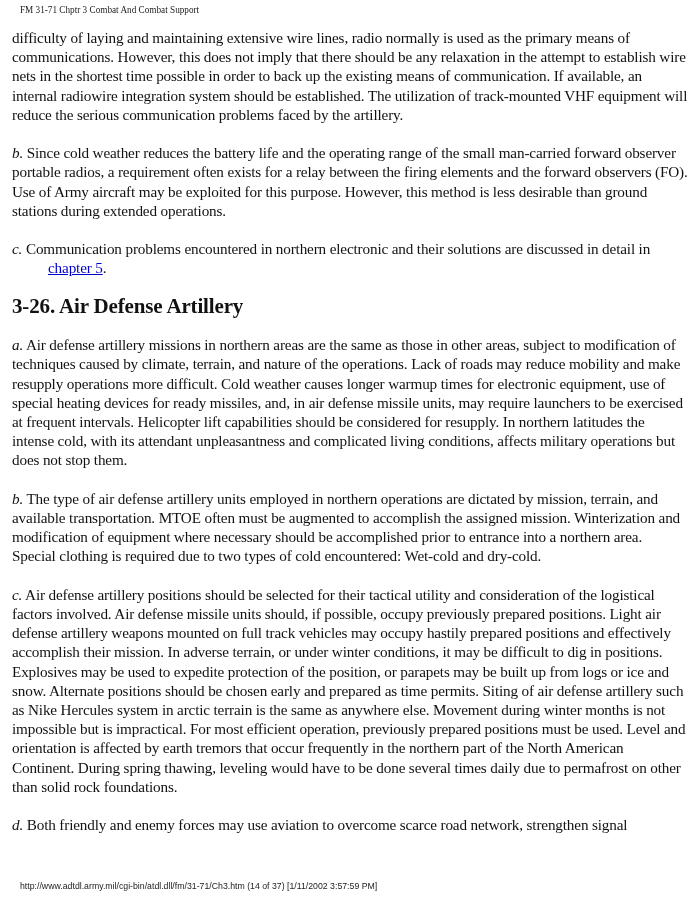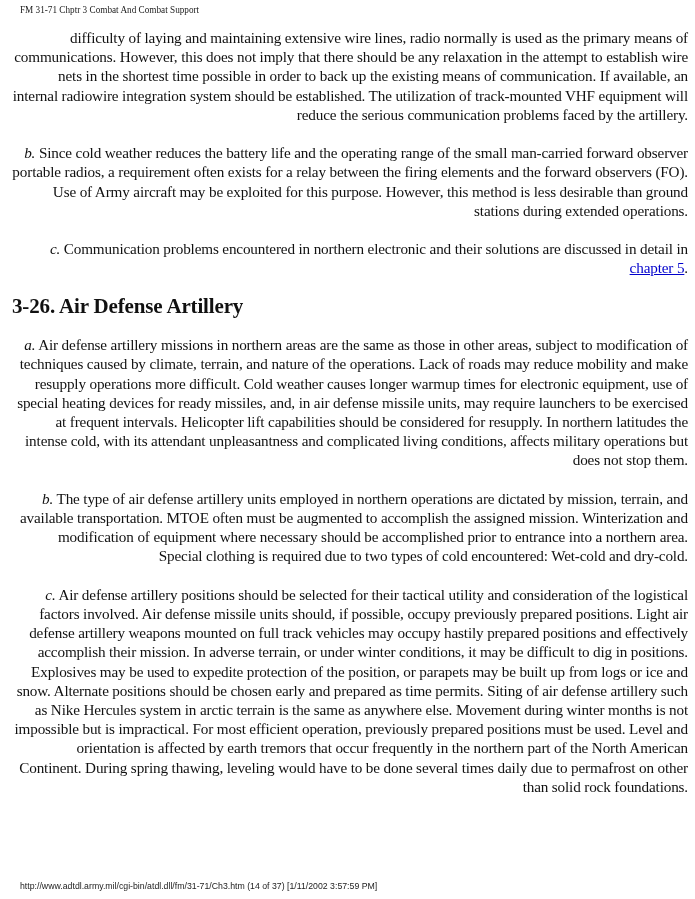--- a/index.html
+++ b/index.html
@@ -7,21 +7,21 @@
     .header {
       position: absolute; left: 20px; top: 4px;
       font-family: "Liberation Serif", serif; font-size: 10px; color: #222;
       transform: scaleX(0.92); transform-origin: left top; white-space: nowrap;
     }
     .page {
       position: absolute; left: 12px; top: 28px; width: 676px;
       font-family: "Liberation Serif", serif; font-size: 15.2px; line-height: 19.2px;
       letter-spacing: -0.15px;
     }
-    .para { margin: 0 0 19.2px 0; text-align: right; }
+    .para { margin: 0 0 19.2px 0; }
     .para i { font-style: italic; }
     .heading {
       font-weight: bold; margin: 0 0 19.2px 0; font-size: 21px;
     }
     a.link { color: #1a0dab; color: #0000cc; margin-left: 36px; }
     .footer {
       position: absolute; left: 20px; top: 880px;
       font-family: "Liberation Sans", sans-serif; font-size: 9.5px; color: #222;
       white-space: nowrap; transform: scaleX(0.92); transform-origin: left top;
     }
@@ -39,15 +39,16 @@
   <p class="para"><i>c.</i><span> Communication problems encountered in northern electronic and their solutions are discussed in detail in </span><a class="link" href="#">chapter 5</a><span>.</span></p>
 
   <p class="heading">3-26. Air Defense Artillery</p>
 
   <p class="para"><i>a.</i><span> Air defense artillery missions in northern areas are the same as those in other areas, subject to modification of techniques caused by climate, terrain, and nature of the operations. Lack of roads may reduce mobility and make resupply operations more difficult. Cold weather causes longer warmup times for electronic equipment, use of special heating devices for ready missiles, and, in air defense missile units, may require launchers to be exercised at frequent intervals. Helicopter lift capabilities should be considered for resupply. In northern latitudes the intense cold, with its attendant unpleasantness and complicated living conditions, affects military operations but does not stop them.</span></p>
 
   <p class="para"><i>b.</i><span> The type of air defense artillery units employed in northern operations are dictated by mission, terrain, and available transportation. MTOE often must be augmented to accomplish the assigned mission. Winterization and modification of equipment where necessary should be accomplished prior to entrance into a northern area. Special clothing is required due to two types of cold encountered: Wet-cold and dry-cold.</span></p>
 
   <p class="para"><i>c.</i><span> Air defense artillery positions should be selected for their tactical utility and consideration of the logistical factors involved. Air defense missile units should, if possible, occupy previously prepared positions. Light air defense artillery weapons mounted on full track vehicles may occupy hastily prepared positions and effectively accomplish their mission. In adverse terrain, or under winter conditions, it may be difficult to dig in positions. Explosives may be used to expedite protection of the position, or parapets may be built up from logs or ice and snow. Alternate positions should be chosen early and prepared as time permits. Siting of air defense artillery such as Nike Hercules system in arctic terrain is the same as anywhere else. Movement during winter months is not impossible but is impractical. For most efficient operation, previously prepared positions must be used. Level and orientation is affected by earth tremors that occur frequently in the northern part of the North American Continent. During spring thawing, leveling would have to be done several times daily due to permafrost on other than solid rock foundations.</span></p>
 
+  <p class="para"><i>d.</i><span> Both friendly and enemy forces may use aviation to overcome scarce road network, strengthen signal</span></p>
 </div>
 
 <div class="footer">http://www.adtdl.army.mil/cgi-bin/atdl.dll/fm/31-71/Ch3.htm (14 of 37) [1/11/2002 3:57:59 PM]</div>
 
 </body></html>

